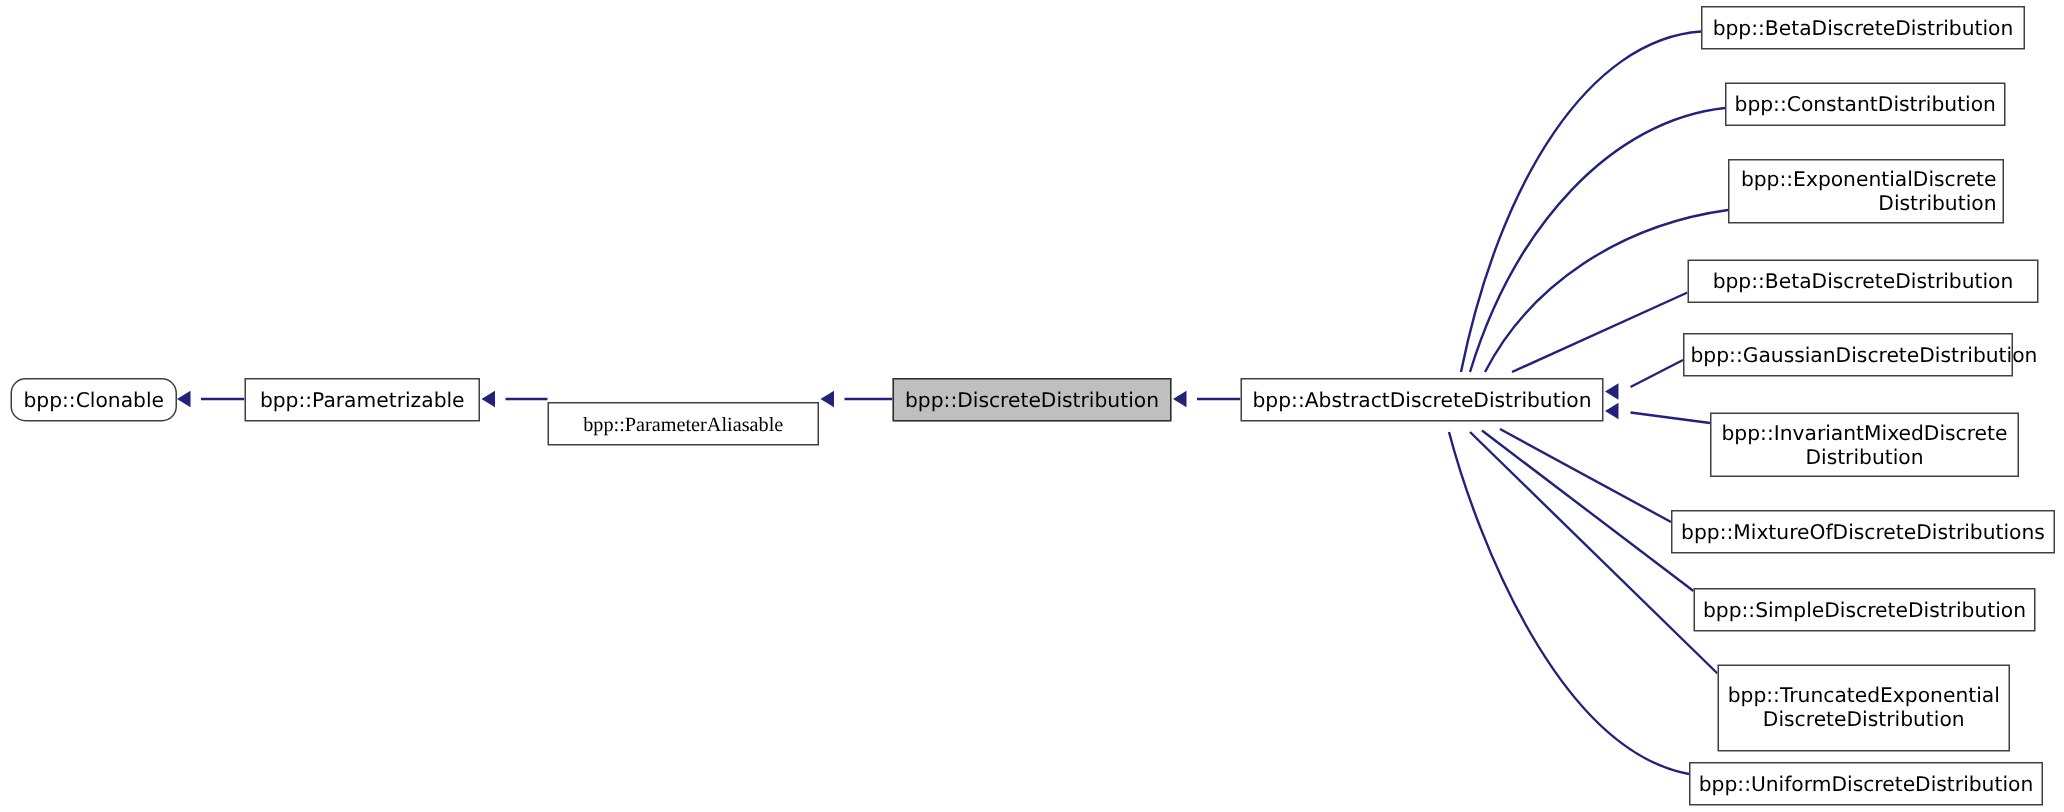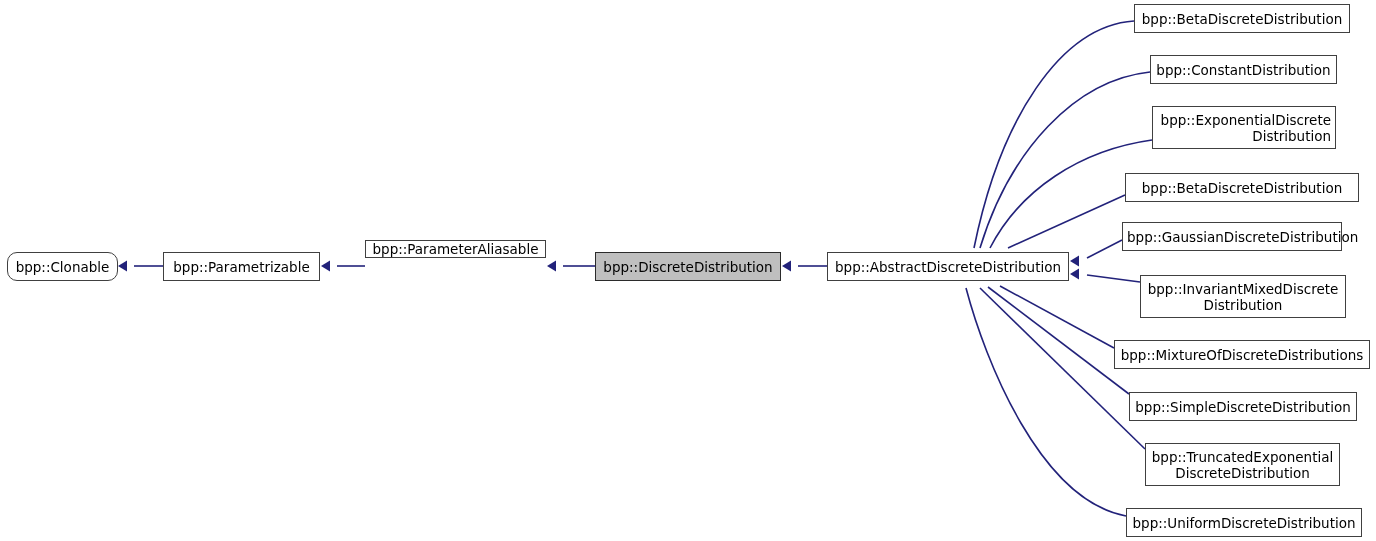--- a/index.html
+++ b/index.html
@@ -84,30 +84,30 @@
         <polygon points="1070,274 1079,268.5 1079,279.5" fill="#22227a"></polygon>
         <polygon points="990,281 991,271 1002,278" fill="#22227a"></polygon>
         <polygon points="977,281 978,271 989,278" fill="#22227a"></polygon>
         <polygon points="970,281 971,271 982,278" fill="#22227a"></polygon>
         <polygon points="963,281 957.5,272 968.5,272" fill="#22227a"></polygon>
       </g>
   </svg>
   <div id="node-layer">
       <div class="node" style="left: 7px; top: 252px; width: 111px; height: 29px; border-radius: 10px;"><span class="node-label">bpp::Clonable</span></div>
       <div class="node" style="left: 163px; top: 252px; width: 157px; height: 29px;"><span class="node-label">bpp::Parametrizable</span></div>
-      <div class="node" style="left: 365px; top: 240px; width: 181px; height: 18px;"><span class="node-label">bpp::ParameterAliasable</span></div>
+      <div class="node" style="left: 365px; top: 268px; width: 181px; height: 29px; font-family: Liberation Serif, serif;"><span class="node-label">bpp::ParameterAliasable</span></div>
       <div class="node highlight" style="left: 595px; top: 252px; width: 186px; height: 29px;"><span class="node-label">bpp::DiscreteDistribution</span></div>
       <div class="node" style="left: 827px; top: 252px; width: 242px; height: 29px;"><span class="node-label">bpp::AbstractDiscreteDistribution</span></div>
       <div class="node" style="left: 1134px; top: 4px; width: 216px; height: 29px;"><span class="node-label">bpp::BetaDiscreteDistribution</span></div>
       <div class="node" style="left: 1150px; top: 55px; width: 187px; height: 29px;"><span class="node-label">bpp::ConstantDistribution</span></div>
       <div class="node" style="left: 1152px; top: 106px; width: 184px; height: 43px; text-align: right;"><span class="node-label">bpp::ExponentialDiscrete
 Distribution</span></div>
       <div class="node" style="left: 1125px; top: 173px; width: 234px; height: 29px;"><span class="node-label">bpp::BetaDiscreteDistribution</span></div>
       <div class="node" style="left: 1122px; top: 222px; width: 220px; height: 29px;"><span class="node-label">bpp::GaussianDiscreteDistribution</span></div>
       <div class="node" style="left: 1140px; top: 275px; width: 206px; height: 43px;"><span class="node-label">bpp::InvariantMixedDiscrete
 Distribution</span></div>
       <div class="node" style="left: 1114px; top: 340px; width: 256px; height: 29px;"><span class="node-label">bpp::MixtureOfDiscreteDistributions</span></div>
       <div class="node" style="left: 1129px; top: 392px; width: 228px; height: 29px;"><span class="node-label">bpp::SimpleDiscreteDistribution</span></div>
-      <div class="node" style="left: 1145px; top: 443px; width: 195px; height: 43px;"><span class="node-label">bpp::TruncatedExponential
+      <div class="node" style="left: 1145px; top: 443px; width: 195px; height: 58px;"><span class="node-label">bpp::TruncatedExponential
 DiscreteDistribution</span></div>
       <div class="node" style="left: 1126px; top: 508px; width: 236px; height: 29px;"><span class="node-label">bpp::UniformDiscreteDistribution</span></div>
     </div>
 </div>
 
 </body></html>

